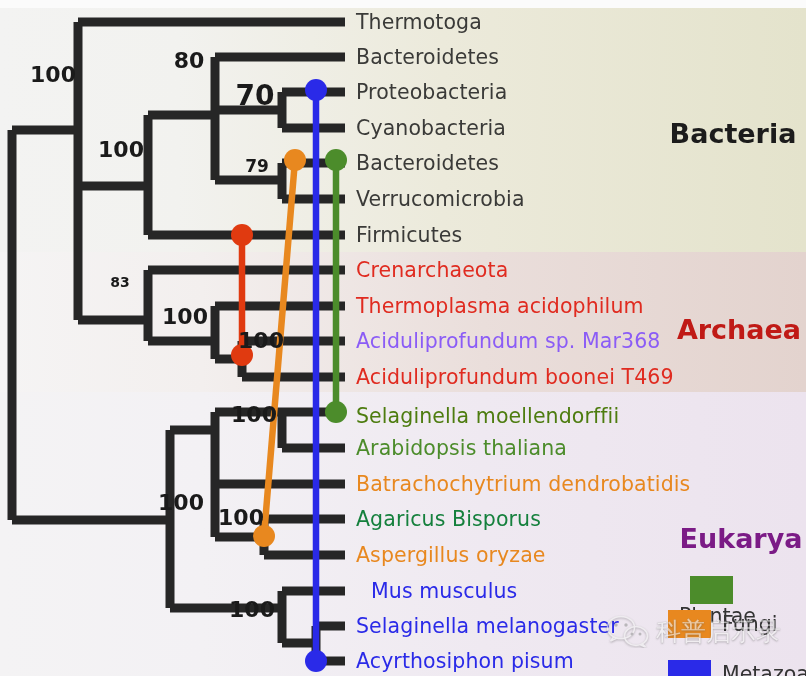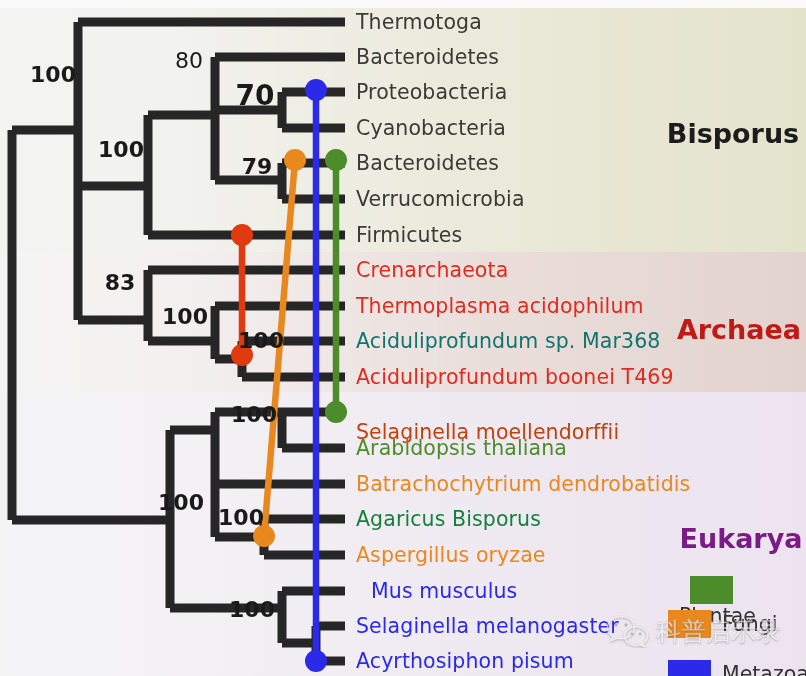--- a/index.html
+++ b/index.html
@@ -160,48 +160,48 @@
   <div id="taxon-labels">
       <div class="taxon-label" style="left: 356px; top: 22px; color: rgb(58, 58, 56);">Thermotoga</div>
       <div class="taxon-label" style="left: 356px; top: 57px; color: rgb(58, 58, 56);">Bacteroidetes</div>
       <div class="taxon-label" style="left: 356px; top: 92px; color: rgb(58, 58, 56);">Proteobacteria</div>
       <div class="taxon-label" style="left: 356px; top: 128px; color: rgb(58, 58, 56);">Cyanobacteria</div>
       <div class="taxon-label" style="left: 356px; top: 163px; color: rgb(58, 58, 56);">Bacteroidetes</div>
       <div class="taxon-label" style="left: 356px; top: 199px; color: rgb(58, 58, 56);">Verrucomicrobia</div>
       <div class="taxon-label" style="left: 356px; top: 235px; color: rgb(58, 58, 56);">Firmicutes</div>
       <div class="taxon-label" style="left: 356px; top: 270px; color: rgb(224, 43, 32);">Crenarchaeota</div>
       <div class="taxon-label" style="left: 356px; top: 306px; color: rgb(224, 43, 32);">Thermoplasma acidophilum</div>
-      <div class="taxon-label" style="left: 356px; top: 341px; color: #0f766e;">Aciduliprofundum sp. Mar368</div>
+      <div class="taxon-label" style="left: 356px; top: 341px; color: #8b5cf6;">Aciduliprofundum sp. Mar368</div>
       <div class="taxon-label" style="left: 356px; top: 377px; color: rgb(224, 43, 32);">Aciduliprofundum boonei T469</div>
-      <div class="taxon-label" style="left: 356px; top: 432px; color: #c2410c;">Selaginella moellendorffii</div>
+      <div class="taxon-label" style="left: 356px; top: 416px; color: #4d7c0f;">Selaginella moellendorffii</div>
       <div class="taxon-label" style="left: 356px; top: 448px; color: rgb(76, 140, 43);">Arabidopsis thaliana</div>
       <div class="taxon-label" style="left: 356px; top: 484px; color: rgb(232, 136, 31);">Batrachochytrium dendrobatidis</div>
       <div class="taxon-label" style="left: 356px; top: 519px; color: #15803d;">Agaricus Bisporus</div>
       <div class="taxon-label" style="left: 356px; top: 555px; color: rgb(232, 136, 31);">Aspergillus oryzae</div>
       <div class="taxon-label" style="left: 356px; top: 591px; color: rgb(42, 42, 232); margin-left: 15px;">Mus musculus</div>
       <div class="taxon-label" style="left: 356px; top: 626px; color: rgb(42, 42, 232);">Selaginella melanogaster</div>
       <div class="taxon-label" style="left: 356px; top: 661px; color: rgb(42, 42, 232);">Acyrthosiphon pisum</div>
     </div>
 
   <div id="bootstrap-labels">
       <div style="position: absolute; font-size: 22px; font-weight: bold; color: rgb(26, 26, 26); transform: translate(-50%, -50%); white-space: nowrap; left: 53px; top: 74px;">100</div>
-      <div style="position: absolute; font-size: 22px; font-weight: normal; color: rgb(26, 26, 26); transform: translate(-50%, -50%); white-space: nowrap; left: 189px; top: 60px;">80</div>
+      <div style="position: absolute; font-size: 22px; font-weight: bold; color: rgb(26, 26, 26); transform: translate(-50%, -50%); white-space: nowrap; left: 189px; top: 60px;">80</div>
       <div style="position: absolute; font-size: 28px; font-weight: bold; color: rgb(26, 26, 26); transform: translate(-50%, -50%); white-space: nowrap; left: 255px; top: 95px;">70</div>
       <div style="position: absolute; font-size: 22px; font-weight: bold; color: rgb(26, 26, 26); transform: translate(-50%, -50%); white-space: nowrap; left: 121px; top: 149px;">100</div>
-      <div style="position: absolute; font-size: 22px; font-weight: bold; color: rgb(26, 26, 26); transform: translate(-50%, -50%); white-space: nowrap; left: 257px; top: 166px;">79</div>
-      <div style="position: absolute; font-size: 22px; font-weight: bold; color: rgb(26, 26, 26); transform: translate(-50%, -50%); white-space: nowrap; left: 120px; top: 282px;">83</div>
+      <div style="position: absolute; font-size: 17px; font-weight: bold; color: rgb(26, 26, 26); transform: translate(-50%, -50%); white-space: nowrap; left: 257px; top: 166px;">79</div>
+      <div style="position: absolute; font-size: 14px; font-weight: bold; color: rgb(26, 26, 26); transform: translate(-50%, -50%); white-space: nowrap; left: 120px; top: 282px;">83</div>
       <div style="position: absolute; font-size: 22px; font-weight: bold; color: rgb(26, 26, 26); transform: translate(-50%, -50%); white-space: nowrap; left: 185px; top: 316px;">100</div>
       <div style="position: absolute; font-size: 22px; font-weight: bold; color: rgb(26, 26, 26); transform: translate(-50%, -50%); white-space: nowrap; left: 261px; top: 340px;">100</div>
       <div style="position: absolute; font-size: 22px; font-weight: bold; color: rgb(26, 26, 26); transform: translate(-50%, -50%); white-space: nowrap; left: 254px; top: 414px;">100</div>
       <div style="position: absolute; font-size: 22px; font-weight: bold; color: rgb(26, 26, 26); transform: translate(-50%, -50%); white-space: nowrap; left: 181px; top: 502px;">100</div>
       <div style="position: absolute; font-size: 22px; font-weight: bold; color: rgb(26, 26, 26); transform: translate(-50%, -50%); white-space: nowrap; left: 241px; top: 517px;">100</div>
       <div style="position: absolute; font-size: 22px; font-weight: bold; color: rgb(26, 26, 26); transform: translate(-50%, -50%); white-space: nowrap; left: 252px; top: 609px;">100</div>
     </div>
 
-  <div class="domain-label" id="domain-bacteria" style="left: 733px; top: 133px; color: rgb(28, 28, 28);">Bisporus</div>
+  <div class="domain-label" id="domain-bacteria" style="left: 733px; top: 133px; color: rgb(28, 28, 28);">Bacteria</div>
   <div class="domain-label" id="domain-archaea" style="left: 739px; top: 329px; color: rgb(192, 26, 22);">Archaea</div>
   <div class="domain-label" id="domain-eukarya" style="left: 741px; top: 538px; color: rgb(123, 27, 134);">Eukarya</div>
 
   <div id="legend">
       <div class="legend-row" style="top: 0px; flex-direction: column;">
         <div class="legend-swatch" style="background: rgb(76, 140, 43);"></div>
         <div class="legend-text">Plantae</div>
       </div>
       <div class="legend-row" style="top: 34px;">
         <div class="legend-swatch" style="background: rgb(232, 136, 31);"></div>

